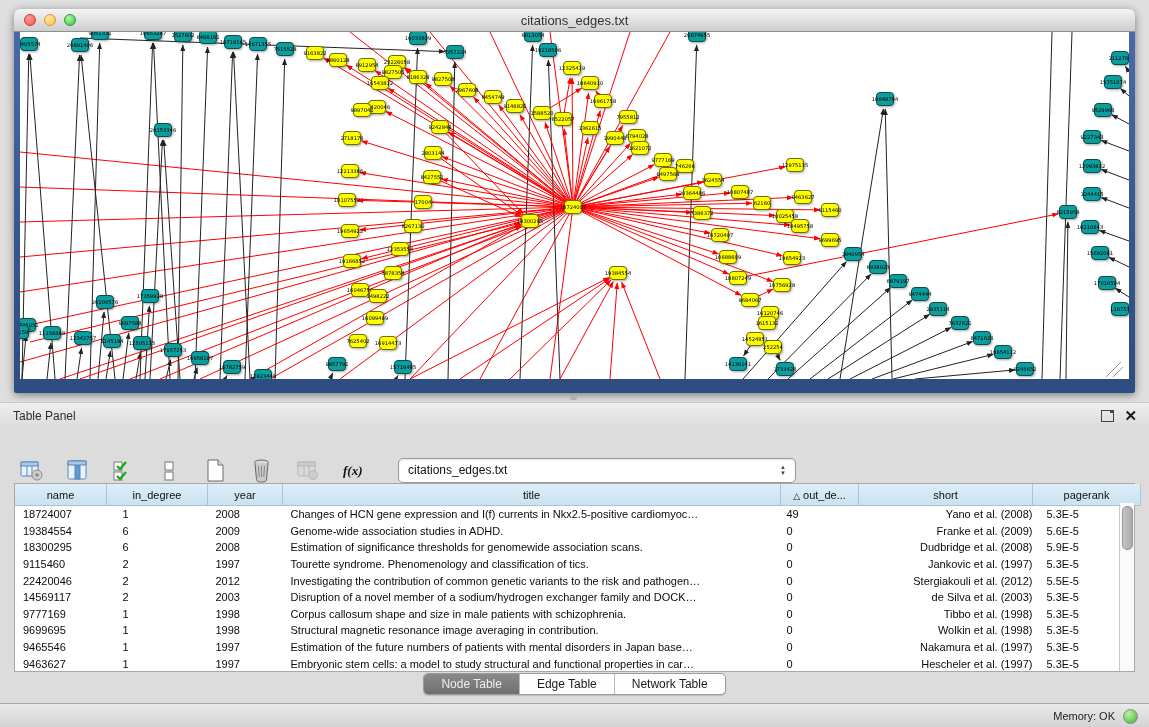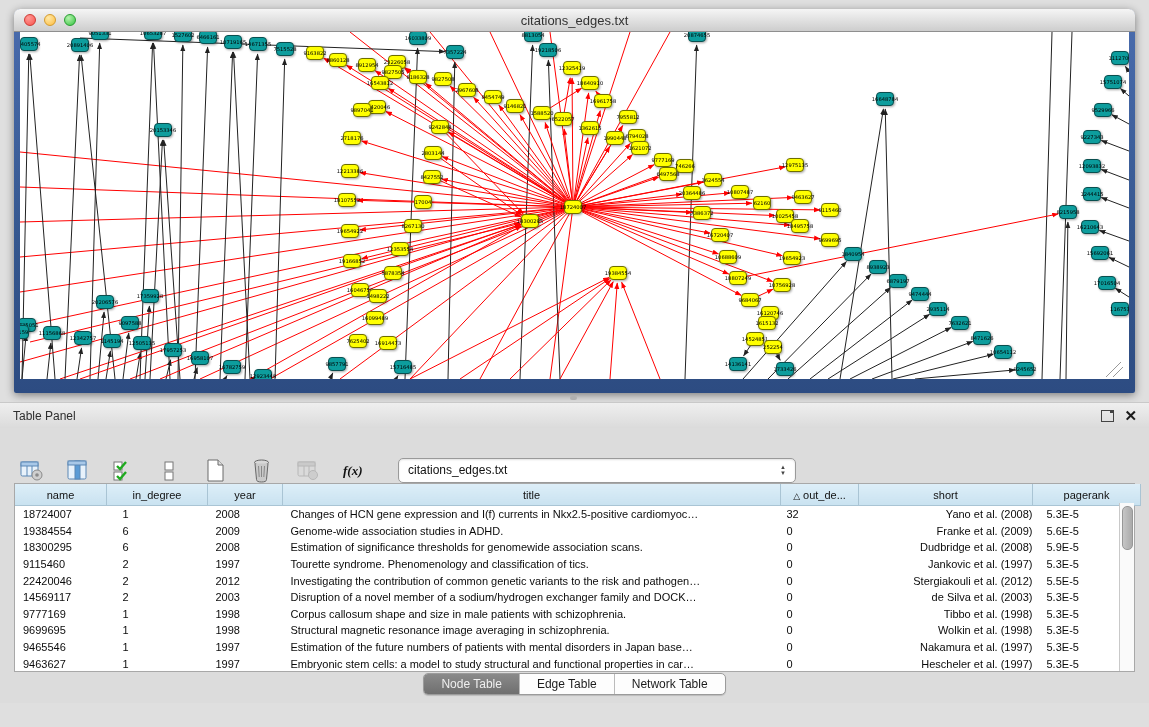--- a/index.html
+++ b/index.html
@@ -595,21 +595,21 @@
               <th style="width: 171px;">short</th>
               <th style="width: 105px;">pagerank</th>
             </tr>
           </thead>
           <tbody>
             <tr>
               <td class="c-name">18724007</td>
               <td class="c-in">1</td>
               <td class="c-year">2008</td>
               <td class="c-title">Changes of HCN gene expression and I(f) currents in Nkx2.5-positive cardiomyoc…</td>
-              <td class="c-out">32</td>
+              <td class="c-out">49</td>
               <td class="c-short">Yano et al. (2008)</td>
               <td class="c-pr">5.3E-5</td>
             </tr>
             <tr>
               <td class="c-name">19384554</td>
               <td class="c-in">6</td>
               <td class="c-year">2009</td>
               <td class="c-title">Genome-wide association studies in ADHD.</td>
               <td class="c-out">0</td>
               <td class="c-short">Franke et al. (2009)</td>
@@ -657,21 +657,21 @@
               <td class="c-year">1998</td>
               <td class="c-title">Corpus callosum shape and size in male patients with schizophrenia.</td>
               <td class="c-out">0</td>
               <td class="c-short">Tibbo et al. (1998)</td>
               <td class="c-pr">5.3E-5</td>
             </tr>
             <tr>
               <td class="c-name">9699695</td>
               <td class="c-in">1</td>
               <td class="c-year">1998</td>
-              <td class="c-title">Structural magnetic resonance image averaging in schizophrenia.</td>
+              <td class="c-title">Structural magnetic resonance image averaging in contribution.</td>
               <td class="c-out">0</td>
               <td class="c-short">Wolkin et al. (1998)</td>
               <td class="c-pr">5.3E-5</td>
             </tr>
             <tr>
               <td class="c-name">9465546</td>
               <td class="c-in">1</td>
               <td class="c-year">1997</td>
               <td class="c-title">Estimation of the future numbers of patients with mental disorders in Japan base…</td>
               <td class="c-out">0</td>
@@ -696,14 +696,18 @@
 
     <div class="tabs">
       <div class="seg" id="seg">
           <div class="tab sel">Node Table</div>
           <div class="tab">Edge Table</div>
           <div class="tab">Network Table</div>
         </div>
     </div>
   </div>
 
+  <div class="status-bar">
+    <span class="mem-label">Memory: OK</span>
+    <span class="memory-led"></span>
+  </div>
 
 </div>
 
 </body></html>

